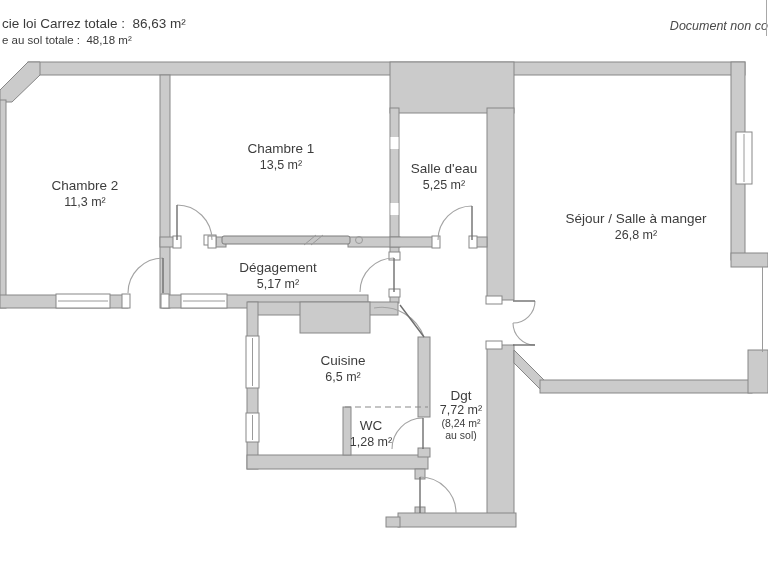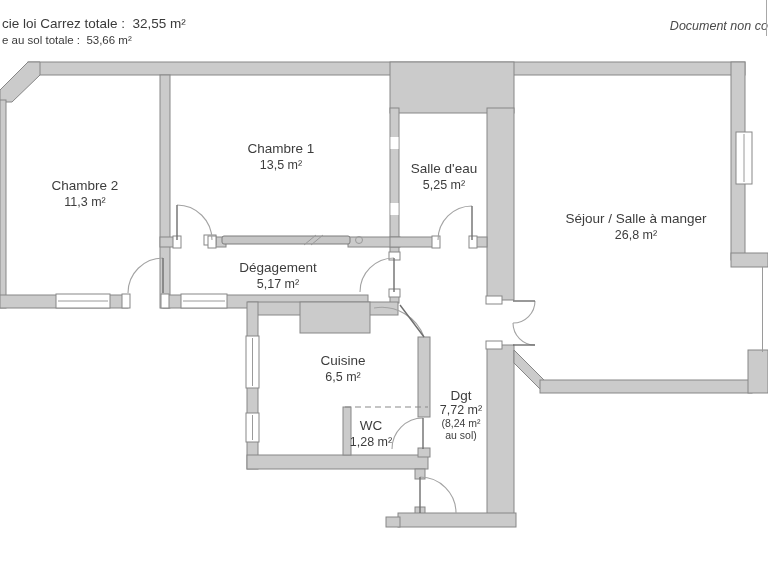--- a/index.html
+++ b/index.html
@@ -20,22 +20,22 @@
   .slab{fill:#c6c6c6;stroke:#7d7d7d;stroke-width:1;}
   .room-name{font-family:"Liberation Sans","DejaVu Sans",sans-serif;font-size:13.5px;fill:#3d3d3d;text-anchor:middle;}
   .room-area{font-family:"Liberation Sans","DejaVu Sans",sans-serif;font-size:12.5px;fill:#3d3d3d;text-anchor:middle;}
   .room-extra{font-family:"Liberation Sans","DejaVu Sans",sans-serif;font-size:10.5px;fill:#3d3d3d;text-anchor:middle;}
 </style>
 </head>
 <body>
 
 <div id="page">
 
-  <div class="hdr-line1">cie loi Carrez totale :  32,55 m²</div>
-  <div class="hdr-line2">e au sol totale :  53,66 m²</div>
+  <div class="hdr-line1">cie loi Carrez totale :  86,63 m²</div>
+  <div class="hdr-line2">e au sol totale :  48,18 m²</div>
   <div class="hdr-note">Document non cor</div>
   <div class="edge-line"></div>
 
   <svg width="768" height="576" viewBox="0 0 768 576">
 
     <g>
 
       <rect class="wall" x="28" y="62" width="717" height="13"></rect>
 
       <polygon class="wall" points="0,90 28,62 40,62 40,75 12,102 0,102"></polygon>

